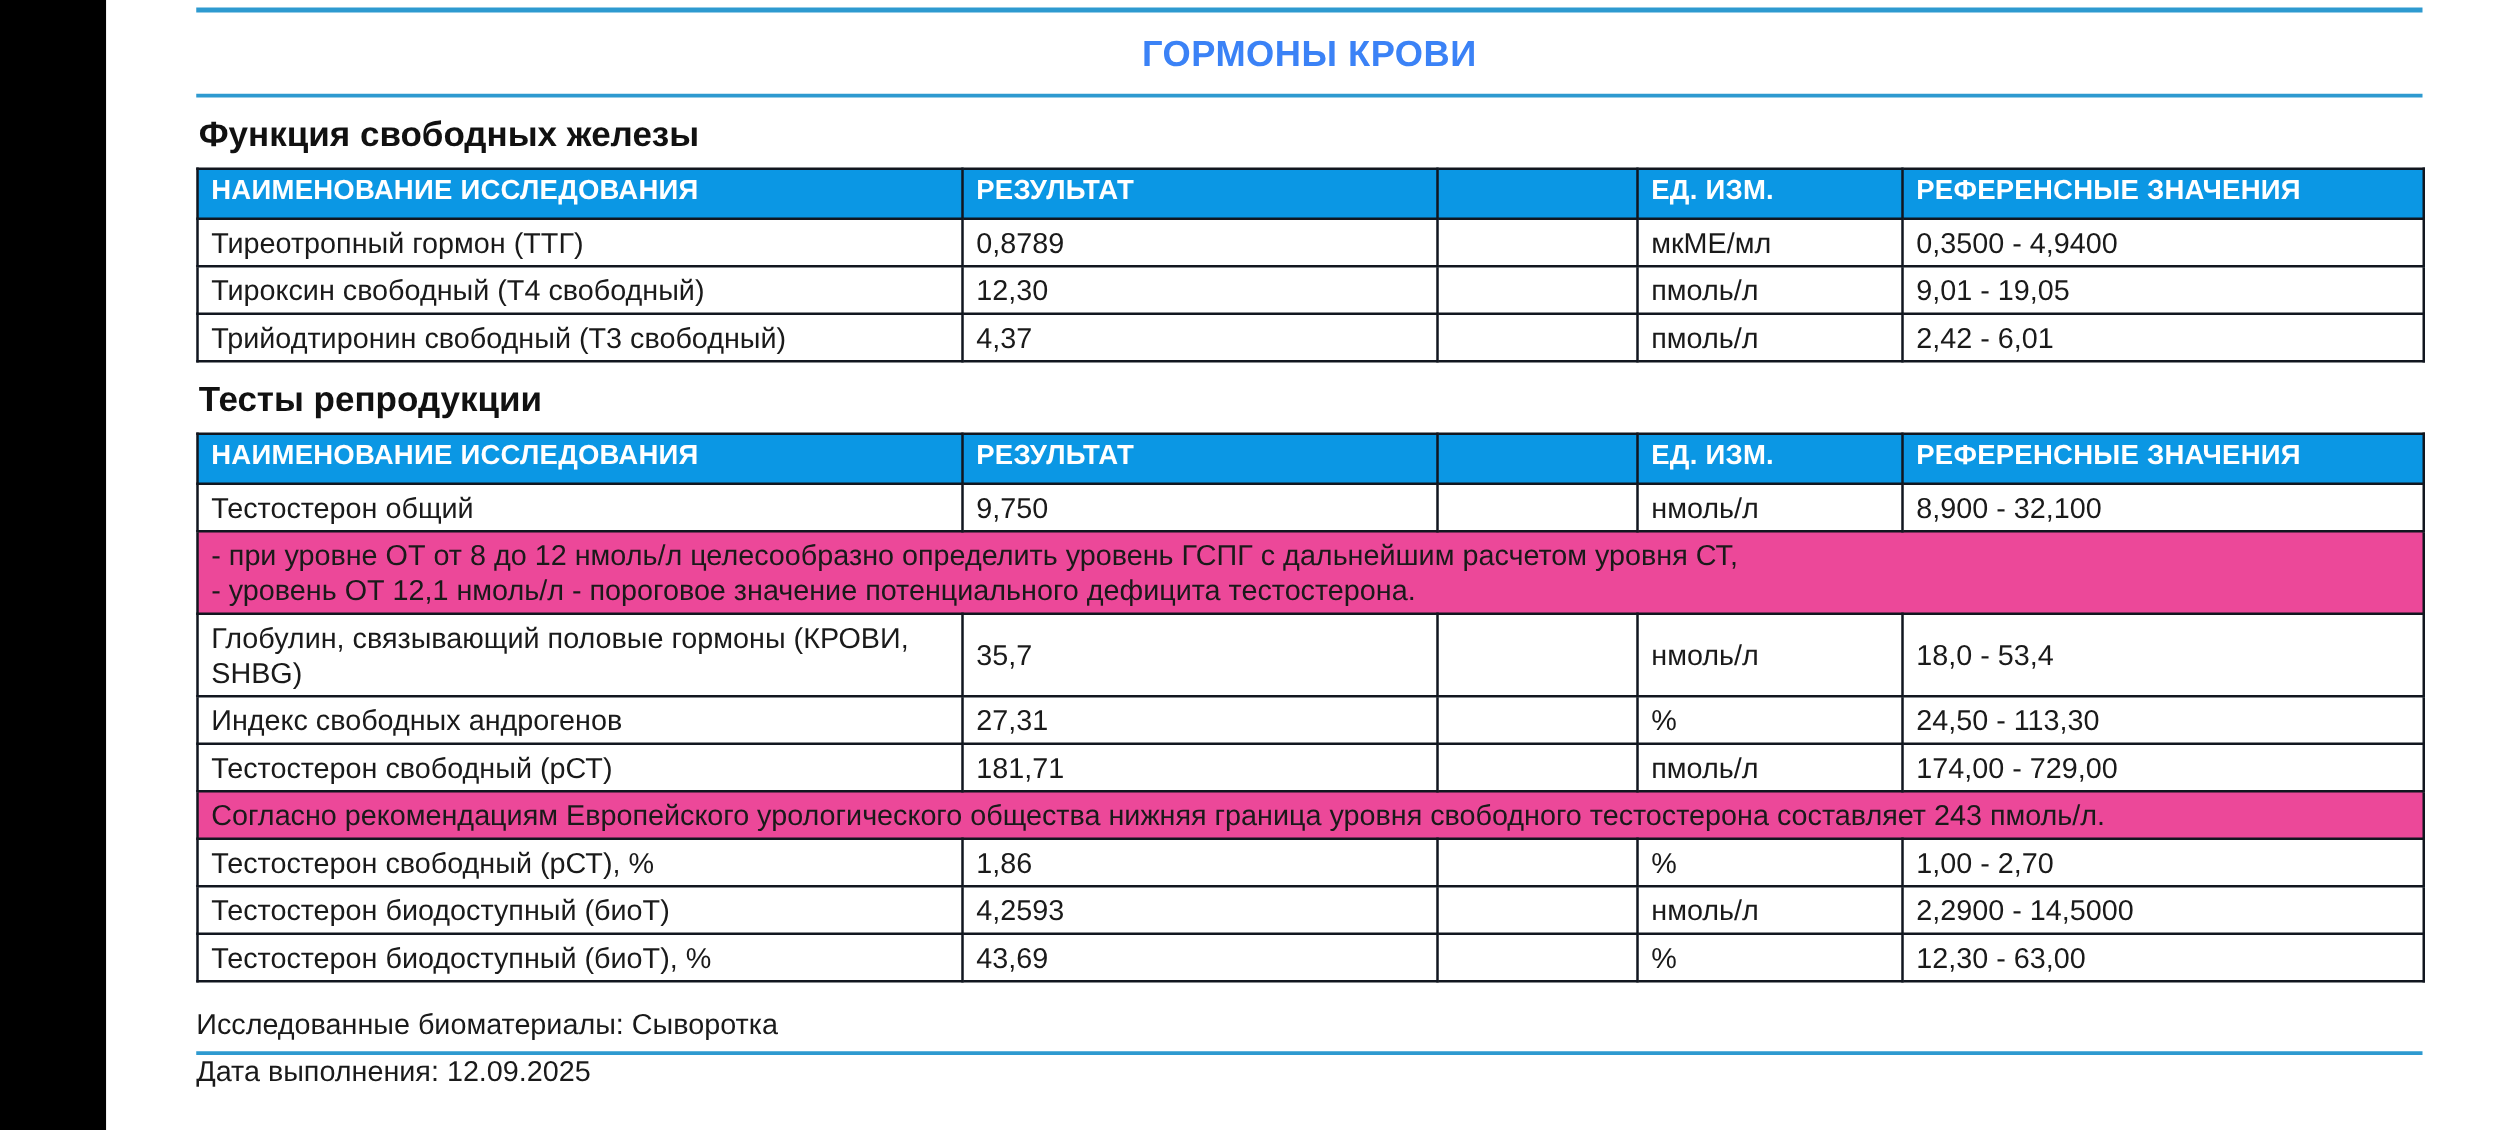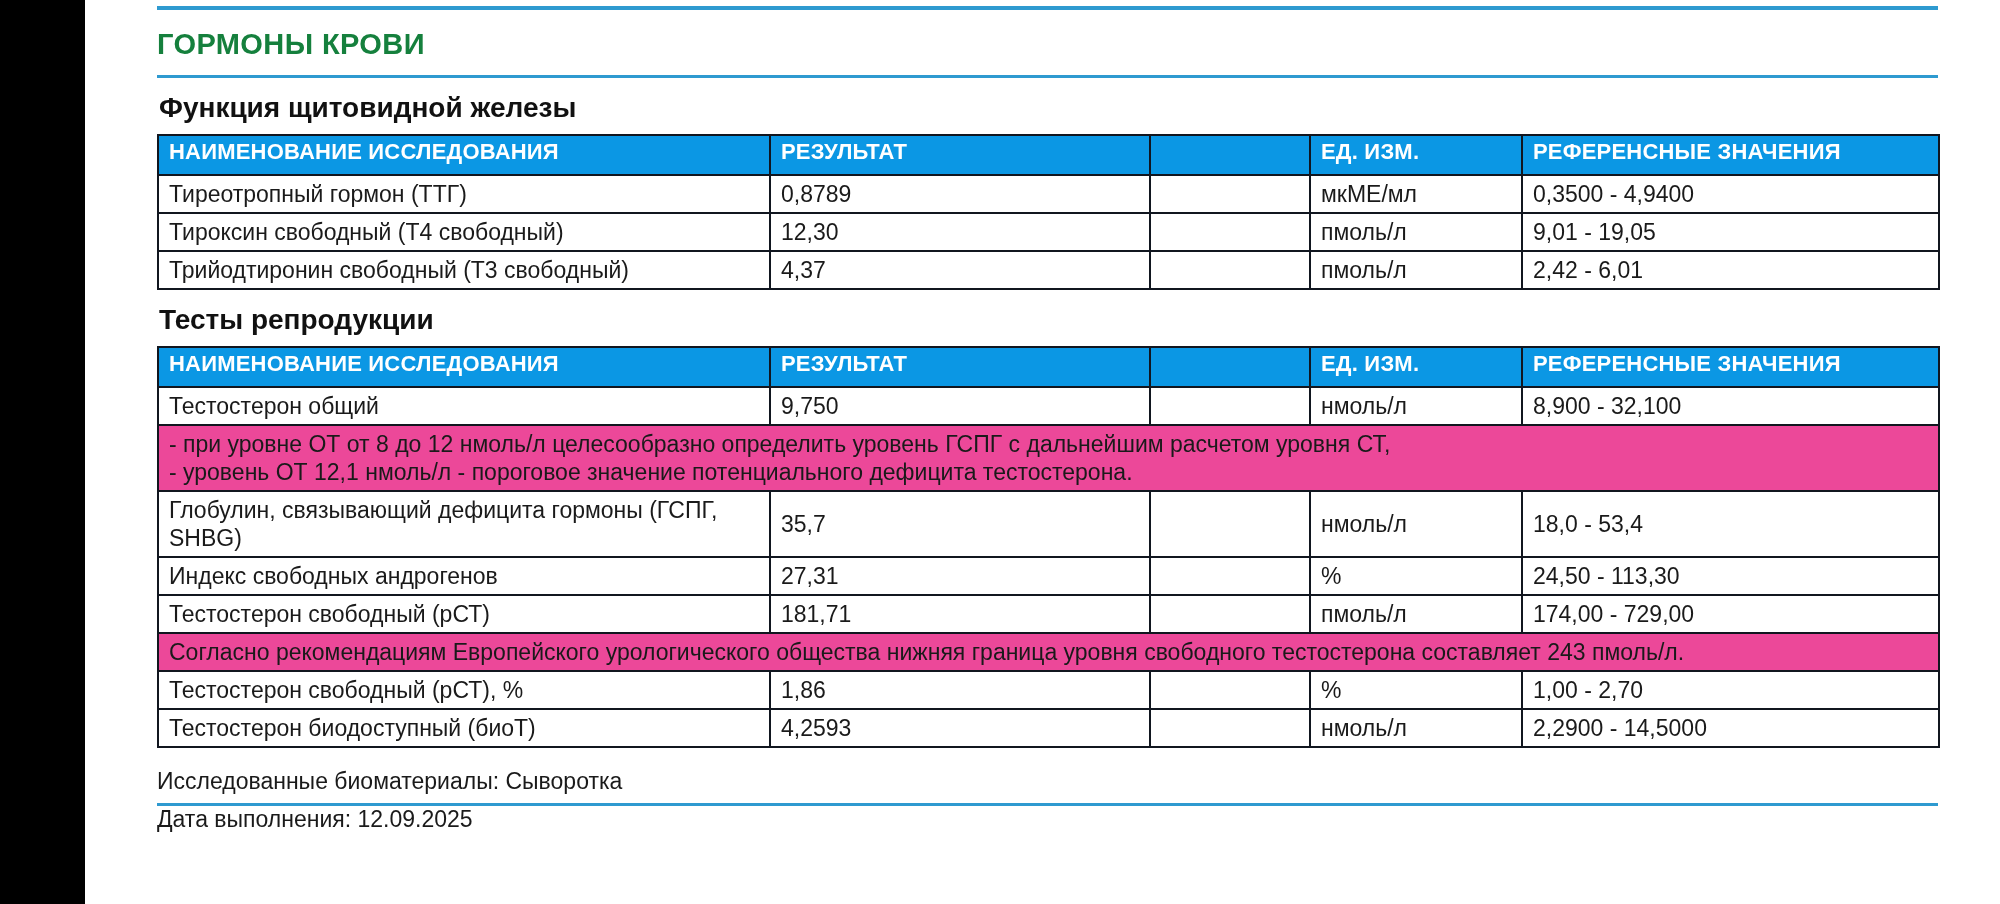--- a/index.html
+++ b/index.html
@@ -47,23 +47,24 @@
   .rule {
     height: 4px;
     background: #2e9ad0;
     width: 100%;
   }
   .rule.thin {
     height: 3px;
   }
   .spacer-top { height: 6px; }
   .doc-title {
+    text-align: center;
     font-size: 29px;
     font-weight: bold;
-    color: #15803d;
+    color: #3b82f6;
     letter-spacing: 0.4px;
     padding: 18px 0 14px 0;
   }
   .section-title {
     font-size: 28px;
     font-weight: bold;
     color: #111111;
     padding: 14px 0 10px 2px;
   }
   table.lab {
@@ -130,21 +131,21 @@
   <div class="content">
     <div class="inner">
 
       <div class="spacer-top"></div>
       <div class="rule"></div>
 
       <div class="doc-title">ГОРМОНЫ КРОВИ</div>
 
       <div class="rule thin"></div>
 
-      <div class="section-title">Функция щитовидной железы</div>
+      <div class="section-title">Функция свободных железы</div>
 
       <table class="lab">
         <colgroup>
           <col class="col-name">
             <col class="col-res">
             <col class="col-blank">
             <col class="col-unit">
             <col class="col-ref">
         </colgroup>
         <thead>
@@ -210,21 +211,21 @@
           </tr>
 
           <tr>
             <td class="note" colspan="5">
               <span class="note-line">- при уровне ОТ от 8 до 12 нмоль/л целесообразно определить уровень ГСПГ с дальнейшим расчетом уровня СТ,</span>
               <span class="note-line">- уровень ОТ 12,1 нмоль/л - пороговое значение потенциального дефицита тестостерона.</span>
             </td>
           </tr>
 
           <tr>
-            <td>Глобулин, связывающий дефицита гормоны (ГСПГ, SHBG)</td>
+            <td>Глобулин, связывающий половые гормоны (КРОВИ, SHBG)</td>
             <td>35,7</td>
             <td></td>
             <td>нмоль/л</td>
             <td>18,0 - 53,4</td>
           </tr>
           <tr>
             <td>Индекс свободных андрогенов</td>
             <td>27,31</td>
             <td></td>
             <td>%</td>
@@ -248,20 +249,27 @@
             <td></td>
             <td>%</td>
             <td>1,00 - 2,70</td>
           </tr>
           <tr>
             <td>Тестостерон биодоступный (биоТ)</td>
             <td>4,2593</td>
             <td></td>
             <td>нмоль/л</td>
             <td>2,2900 - 14,5000</td>
+          </tr>
+          <tr>
+            <td>Тестостерон биодоступный (биоТ), %</td>
+            <td>43,69</td>
+            <td></td>
+            <td>%</td>
+            <td>12,30 - 63,00</td>
           </tr>
         </tbody>
       </table>
 
       <div class="footer">
         <div class="footer-line">Исследованные биоматериалы: Сыворотка</div>
         <div class="rule thin"></div>
         <div class="footer-line second">Дата выполнения: 12.09.2025</div>
       </div>
 

